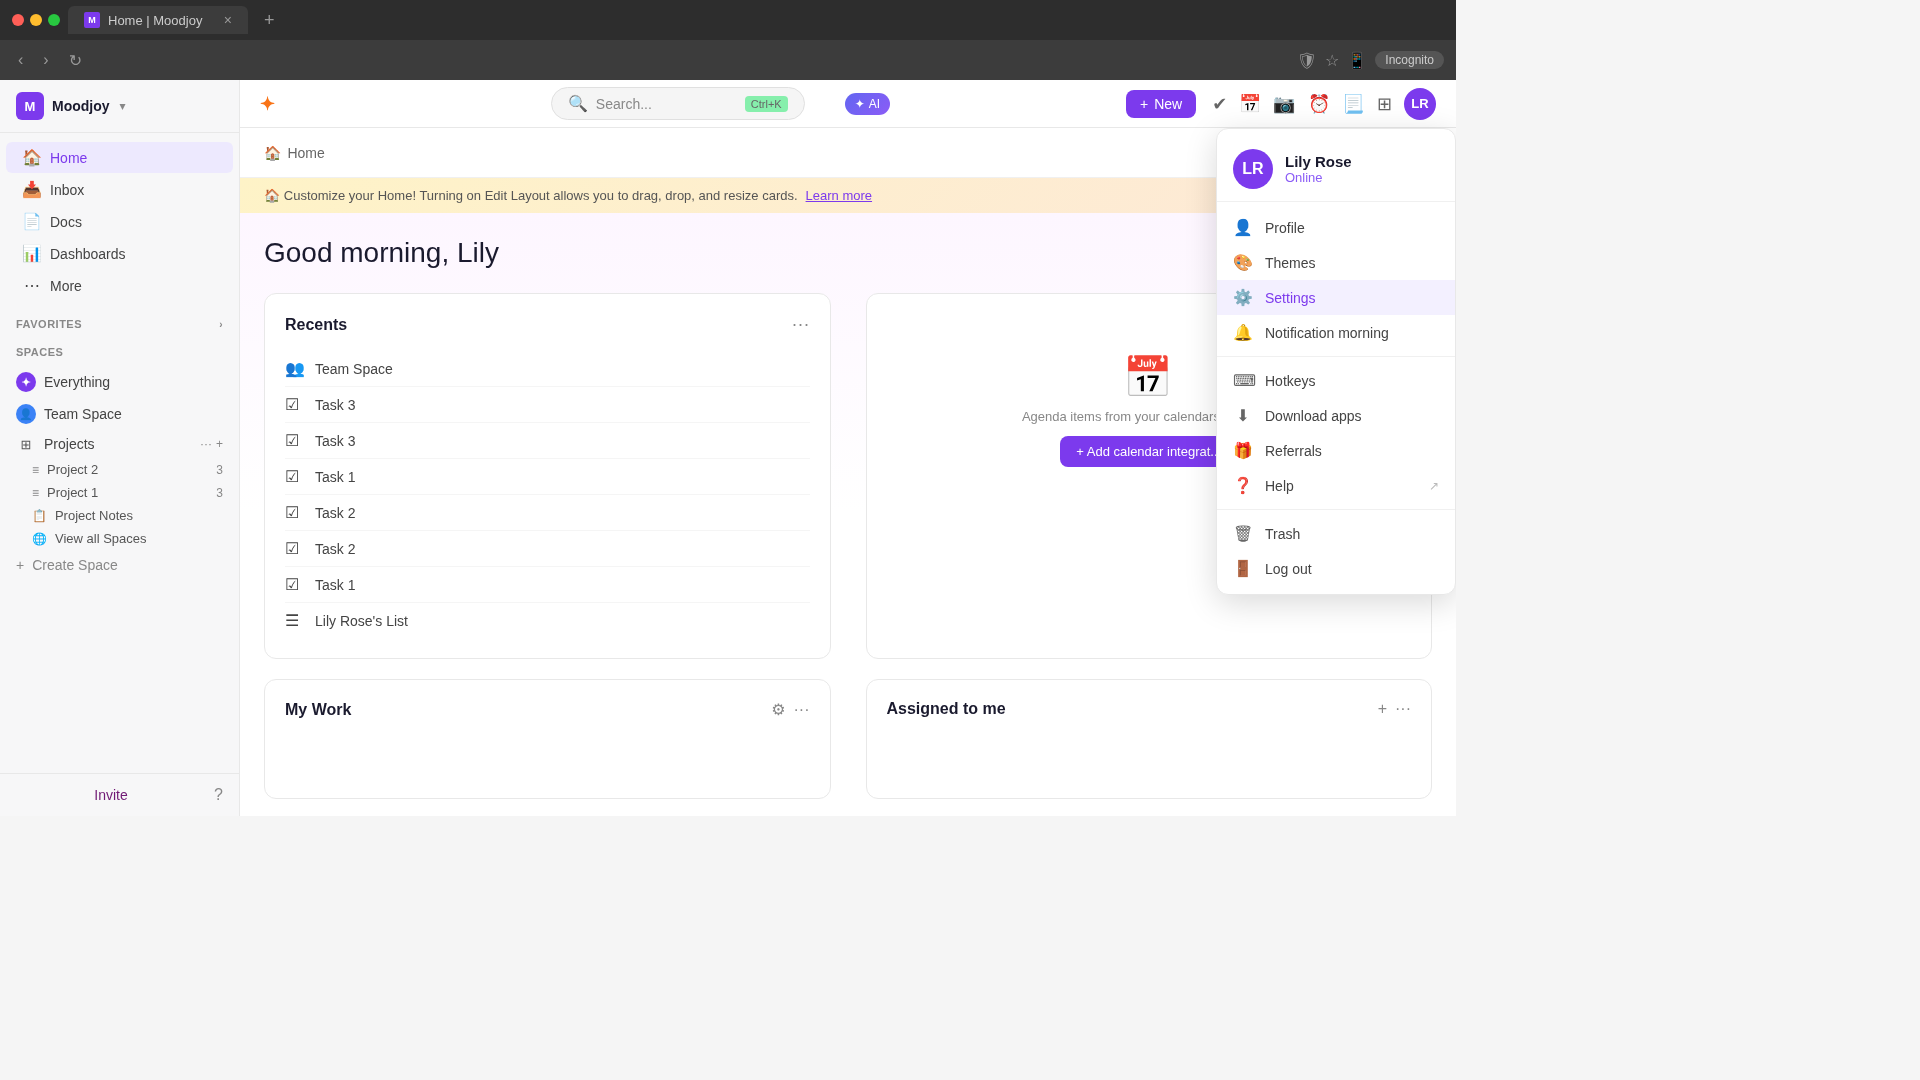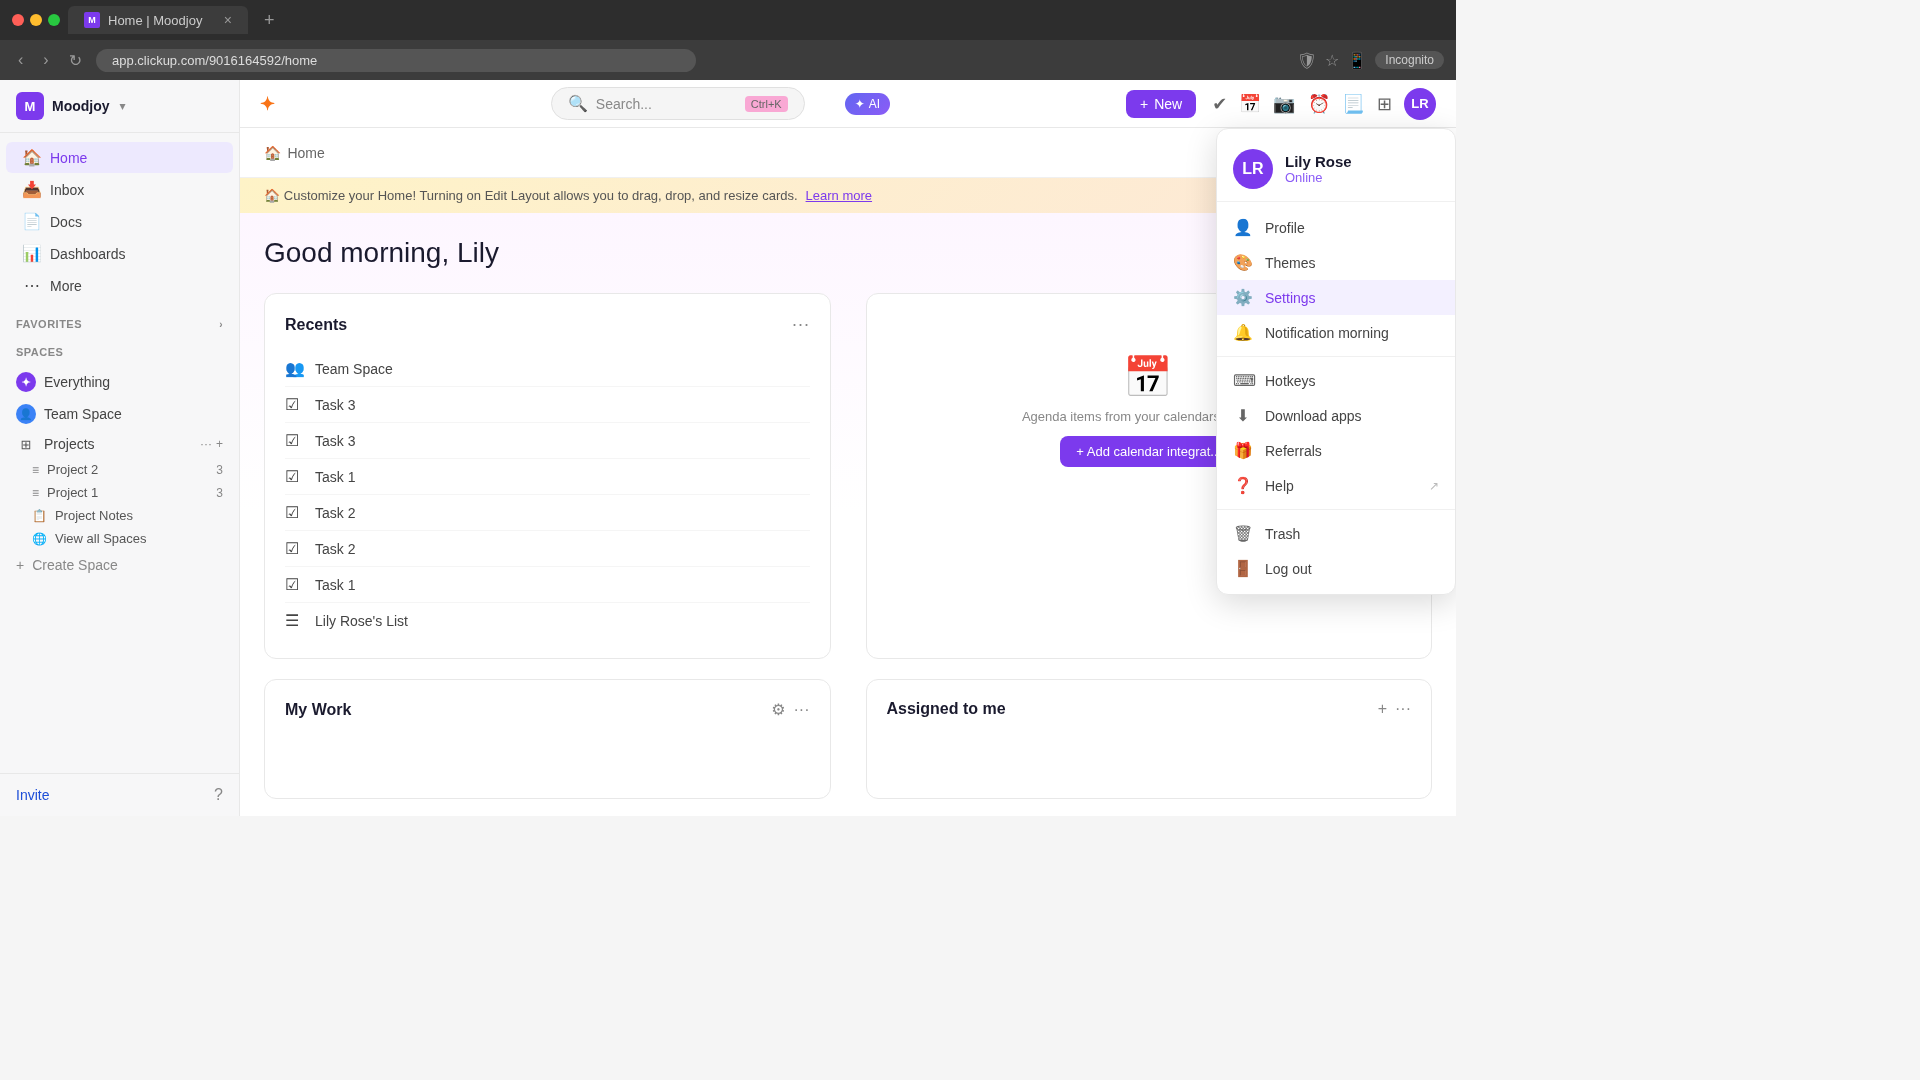--- a/index.html
+++ b/index.html
@@ -46,25 +46,25 @@
     .space-dot { width: 20px; height: 20px; border-radius: 50%; display: flex; align-items: center; justify-content: center; font-size: 11px; color: white; font-weight: bold; }
     .space-dot.purple { background: #7c3aed; }
     .space-dot.blue { background: #3b82f6; }
     .space-label { flex: 1; }
     .space-actions { display: flex; gap: 4px; color: #888; font-size: 12px; opacity: 0; }
 
     .project-item { display: flex; align-items: center; gap: 8px; padding: 4px 16px 4px 32px; font-size: 13px; color: #555; cursor: pointer; }
     .project-count { color: #888; font-size: 12px; margin-left: auto; }
 
     .sidebar-footer { margin-top: auto; padding: 12px 16px; border-top: 1px solid #e8e8e8; display: flex; align-items: center; gap: 8px; }
-    .footer-invite { font-size: 14px; color: #1d4ed8; cursor: pointer; flex: 1; }
+    .footer-invite { font-size: 14px; color: #701a75; cursor: pointer; flex: 1; text-align: center; }
     .footer-help { color: #888; cursor: pointer; }
     .search-box { background: #f5f5f5; border: 1px solid #e0e0e0; border-radius: 20px; padding: 6px 16px; display: flex; align-items: center; gap: 8px; cursor: pointer; }
     .search-text { color: #888; font-size: 14px; flex: 1; }
-    .search-shortcut { background: #f9a8d4; color: #666; font-size: 11px; padding: 2px 6px; border-radius: 4px; }
+    .search-shortcut { background: #86efac; color: #666; font-size: 11px; padding: 2px 6px; border-radius: 4px; }
     .ai-btn { background: linear-gradient(135deg, #6366f1, #8b5cf6); color: white; padding: 4px 10px; border-radius: 12px; font-size: 12px; display: flex; align-items: center; gap: 4px; }
     .new-btn { background: #7c3aed; color: white; border: none; border-radius: 8px; padding: 6px 14px; font-size: 14px; cursor: pointer; display: flex; align-items: center; gap: 6px; }
     .topbar-icon { color: #666; font-size: 18px; cursor: pointer; }
     .avatar-btn { width: 32px; height: 32px; border-radius: 50%; background: #7c3aed; color: white; display: flex; align-items: center; justify-content: center; font-weight: bold; font-size: 13px; cursor: pointer; }
     .page-header { padding: 12px 24px; border-bottom: 1px solid #f0f0f0; display: flex; align-items: center; gap: 8px; }
     .page-header-breadcrumb { color: #666; font-size: 14px; display: flex; align-items: center; gap: 6px; }
     .edit-btn { margin-left: auto; background: none; border: 1px solid #e0e0e0; padding: 4px 12px; border-radius: 6px; font-size: 13px; color: #555; cursor: pointer; }
 
     .info-banner { background: linear-gradient(135deg, #fef3c7, #fde8d8); padding: 10px 24px; font-size: 13px; color: #555; display: flex; align-items: center; gap: 8px; }
     .info-banner a { color: #7c3aed; }
@@ -112,21 +112,20 @@
     <span>Home | Moodjoy</span>
     <span class="tab-close">×</span>
   </div>
   <span class="tab-new">+</span>
 </div>
 
 <div class="browser-toolbar">
   <button class="nav-btn">‹</button>
   <button class="nav-btn">›</button>
   <button class="nav-btn">↻</button>
-  <div class="address-bar">app.clickup.com/9016164592/home</div>
   <div class="toolbar-actions">
     <span>🛡</span>
     <span>☆</span>
     <span>📱</span>
     <div class="incognito-badge">Incognito</div>
   </div>
 </div>
 
 <div class="app">
 

